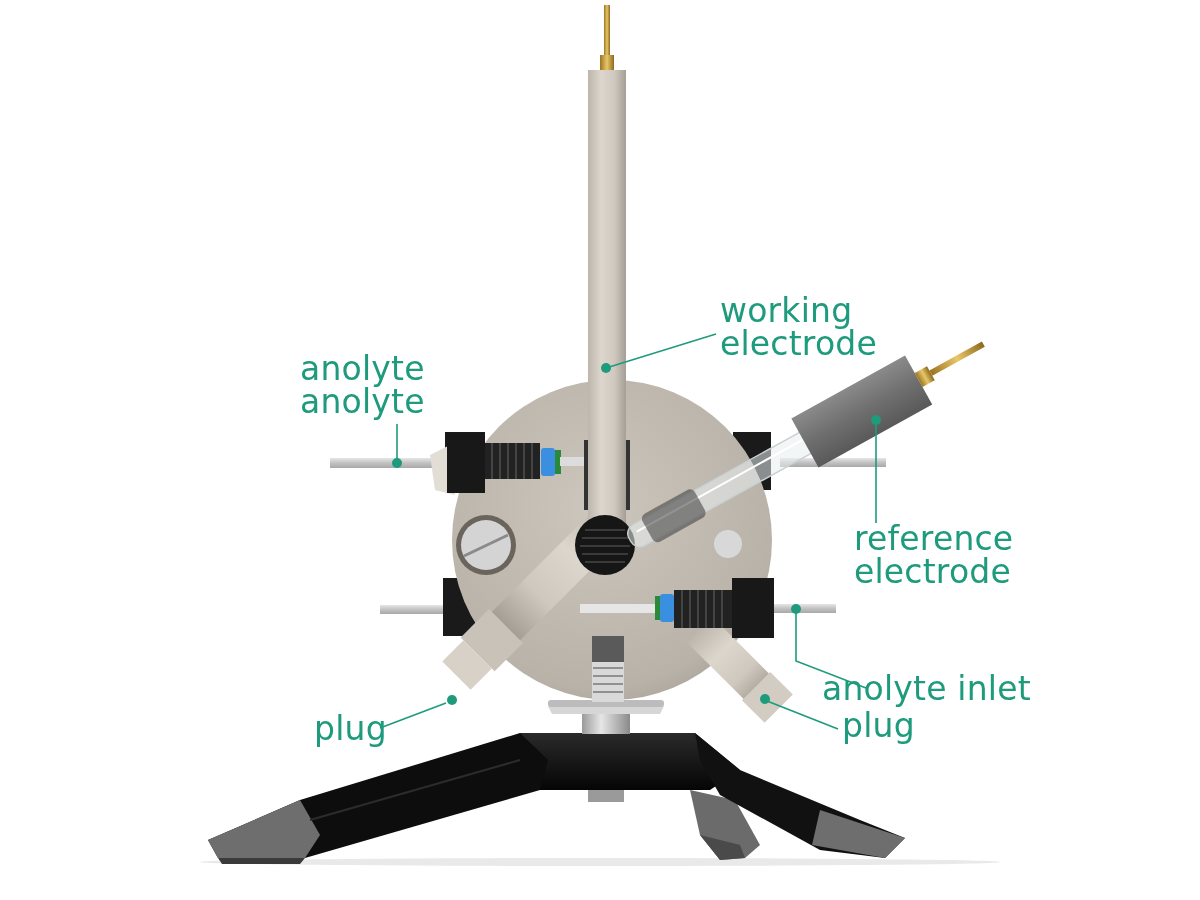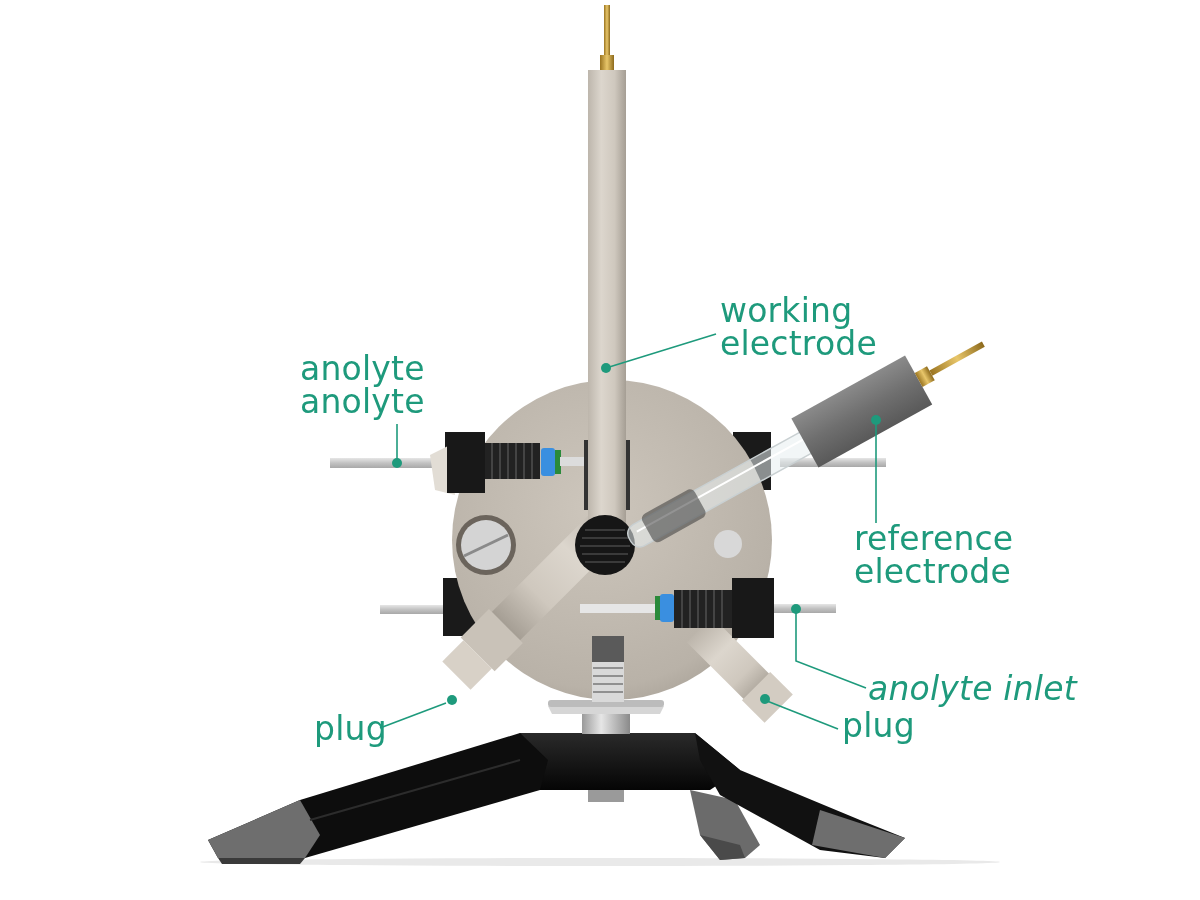--- a/index.html
+++ b/index.html
@@ -216,21 +216,21 @@
   <span>anolyte</span>
 </div>
 <div class="label left" style="left:720px; top:294px;">
   <span>working</span>
   <span>electrode</span>
 </div>
 <div class="label left" style="left:854px; top:522px;">
   <span>reference</span>
   <span>electrode</span>
 </div>
-<div class="label left" style="left:868px; top:672px;font-style:italic;">
+<div class="label left" style="left:822px; top:672px;">
   <span>anolyte inlet</span>
 </div>
 <div class="label left" style="left:314px; top:712px;">
   <span>plug</span>
 </div>
 <div class="label left" style="left:842px; top:709px;">
   <span>plug</span>
 </div>
 </div>
 

